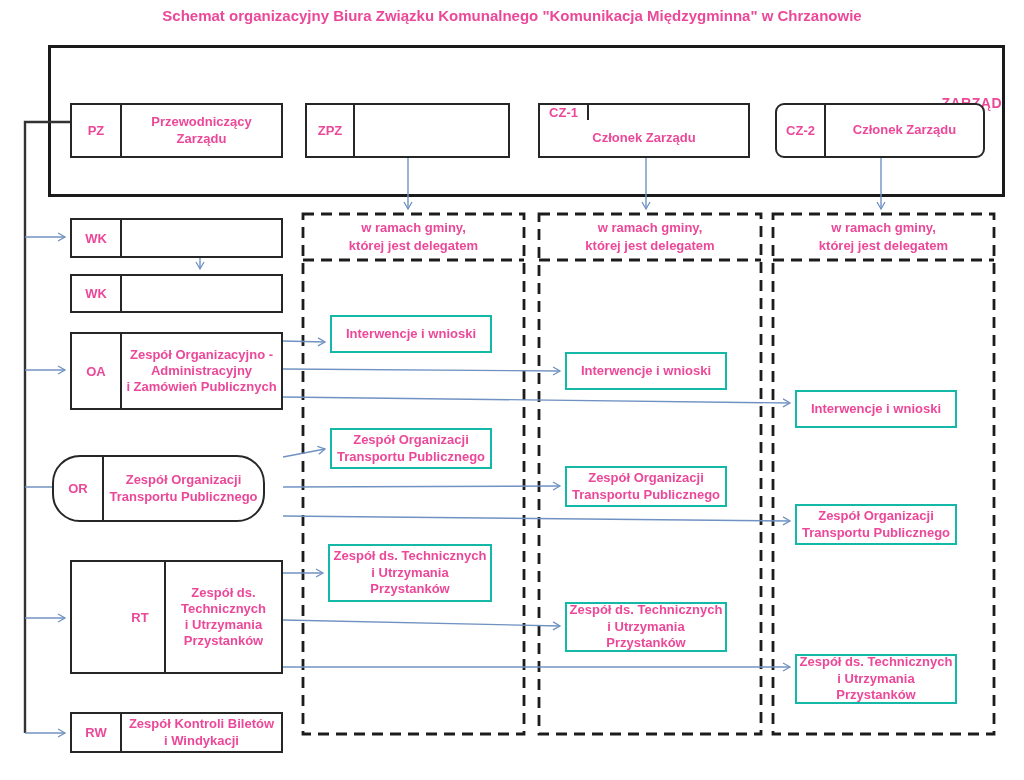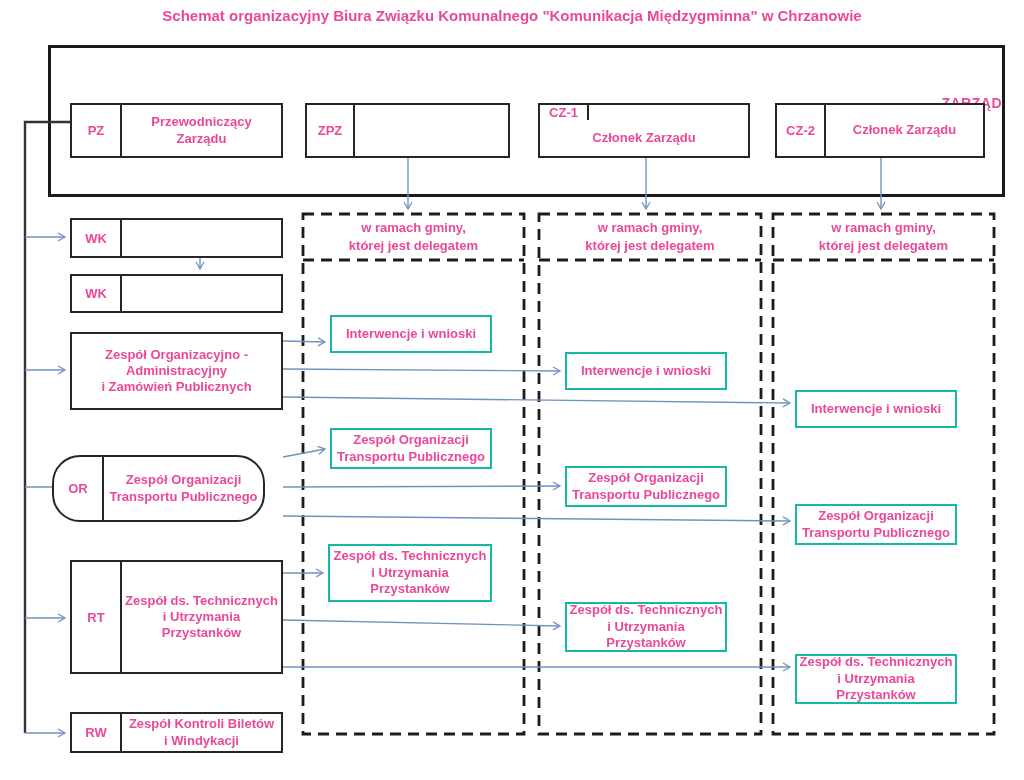--- a/index.html
+++ b/index.html
@@ -100,43 +100,44 @@
     <div class="code" style="width:48px;">PZ</div>
     <div class="name">Przewodniczący Zarządu</div>
   </div>
   <div class="ubox" style="left:305px; top:103px; width:205px; height:55px;">
     <div class="code" style="width:46px;">ZPZ</div>
   </div>
   <div class="ubox" style="left:538px; top:103px; width:212px; height:55px;flex-direction:column;">
     <div class="code" style="width:47px;">CZ-1</div>
     <div class="name">Członek Zarządu</div>
   </div>
-  <div class="ubox" style="left:775px; top:103px; width:210px; height:55px;">
+  <div class="ubox" style="left:775px; top:103px; width:210px; height:55px;border-radius:9px;">
     <div class="code" style="width:47px;">CZ-2</div>
     <div class="name">Członek Zarządu</div>
   </div>
 
   <div class="ubox" style="left:70px; top:218px; width:213px; height:40px;">
     <div class="code" style="width:48px;">WK</div>
   </div>
   <div class="ubox" style="left:70px; top:274px; width:213px; height:39px;">
     <div class="code" style="width:48px;">WK</div>
   </div>
   <div class="ubox" style="left:70px; top:332px; width:213px; height:78px;">
+    <div class="code" style="width:48px;">OA</div>
     <div class="name">Zespół Organizacyjno -
 Administracyjny
 i Zamówień Publicznych</div>
   </div>
   <div class="ubox" style="left:52px; top:455px; width:213px; height:67px;border-radius:28px;">
     <div class="code" style="width:48px;">OR</div>
     <div class="name">Zespół Organizacji
 Transportu Publicznego</div>
   </div>
   <div class="ubox" style="left:70px; top:560px; width:213px; height:114px;">
-    <div class="code" style="width:48px;">RT</div>
+    <div class="code" style="width:48px;margin-left:44px;">RT</div>
     <div class="name">Zespół ds. Technicznych
 i Utrzymania Przystanków</div>
   </div>
   <div class="ubox" style="left:70px; top:712px; width:213px; height:41px;">
     <div class="code" style="width:48px;">RW</div>
     <div class="name">Zespół Kontroli Biletów
 i Windykacji</div>
   </div>
 
   <div class="dheader" style="left:306px; top:216px; width:215px; height:42px;">w ramach gminy,

